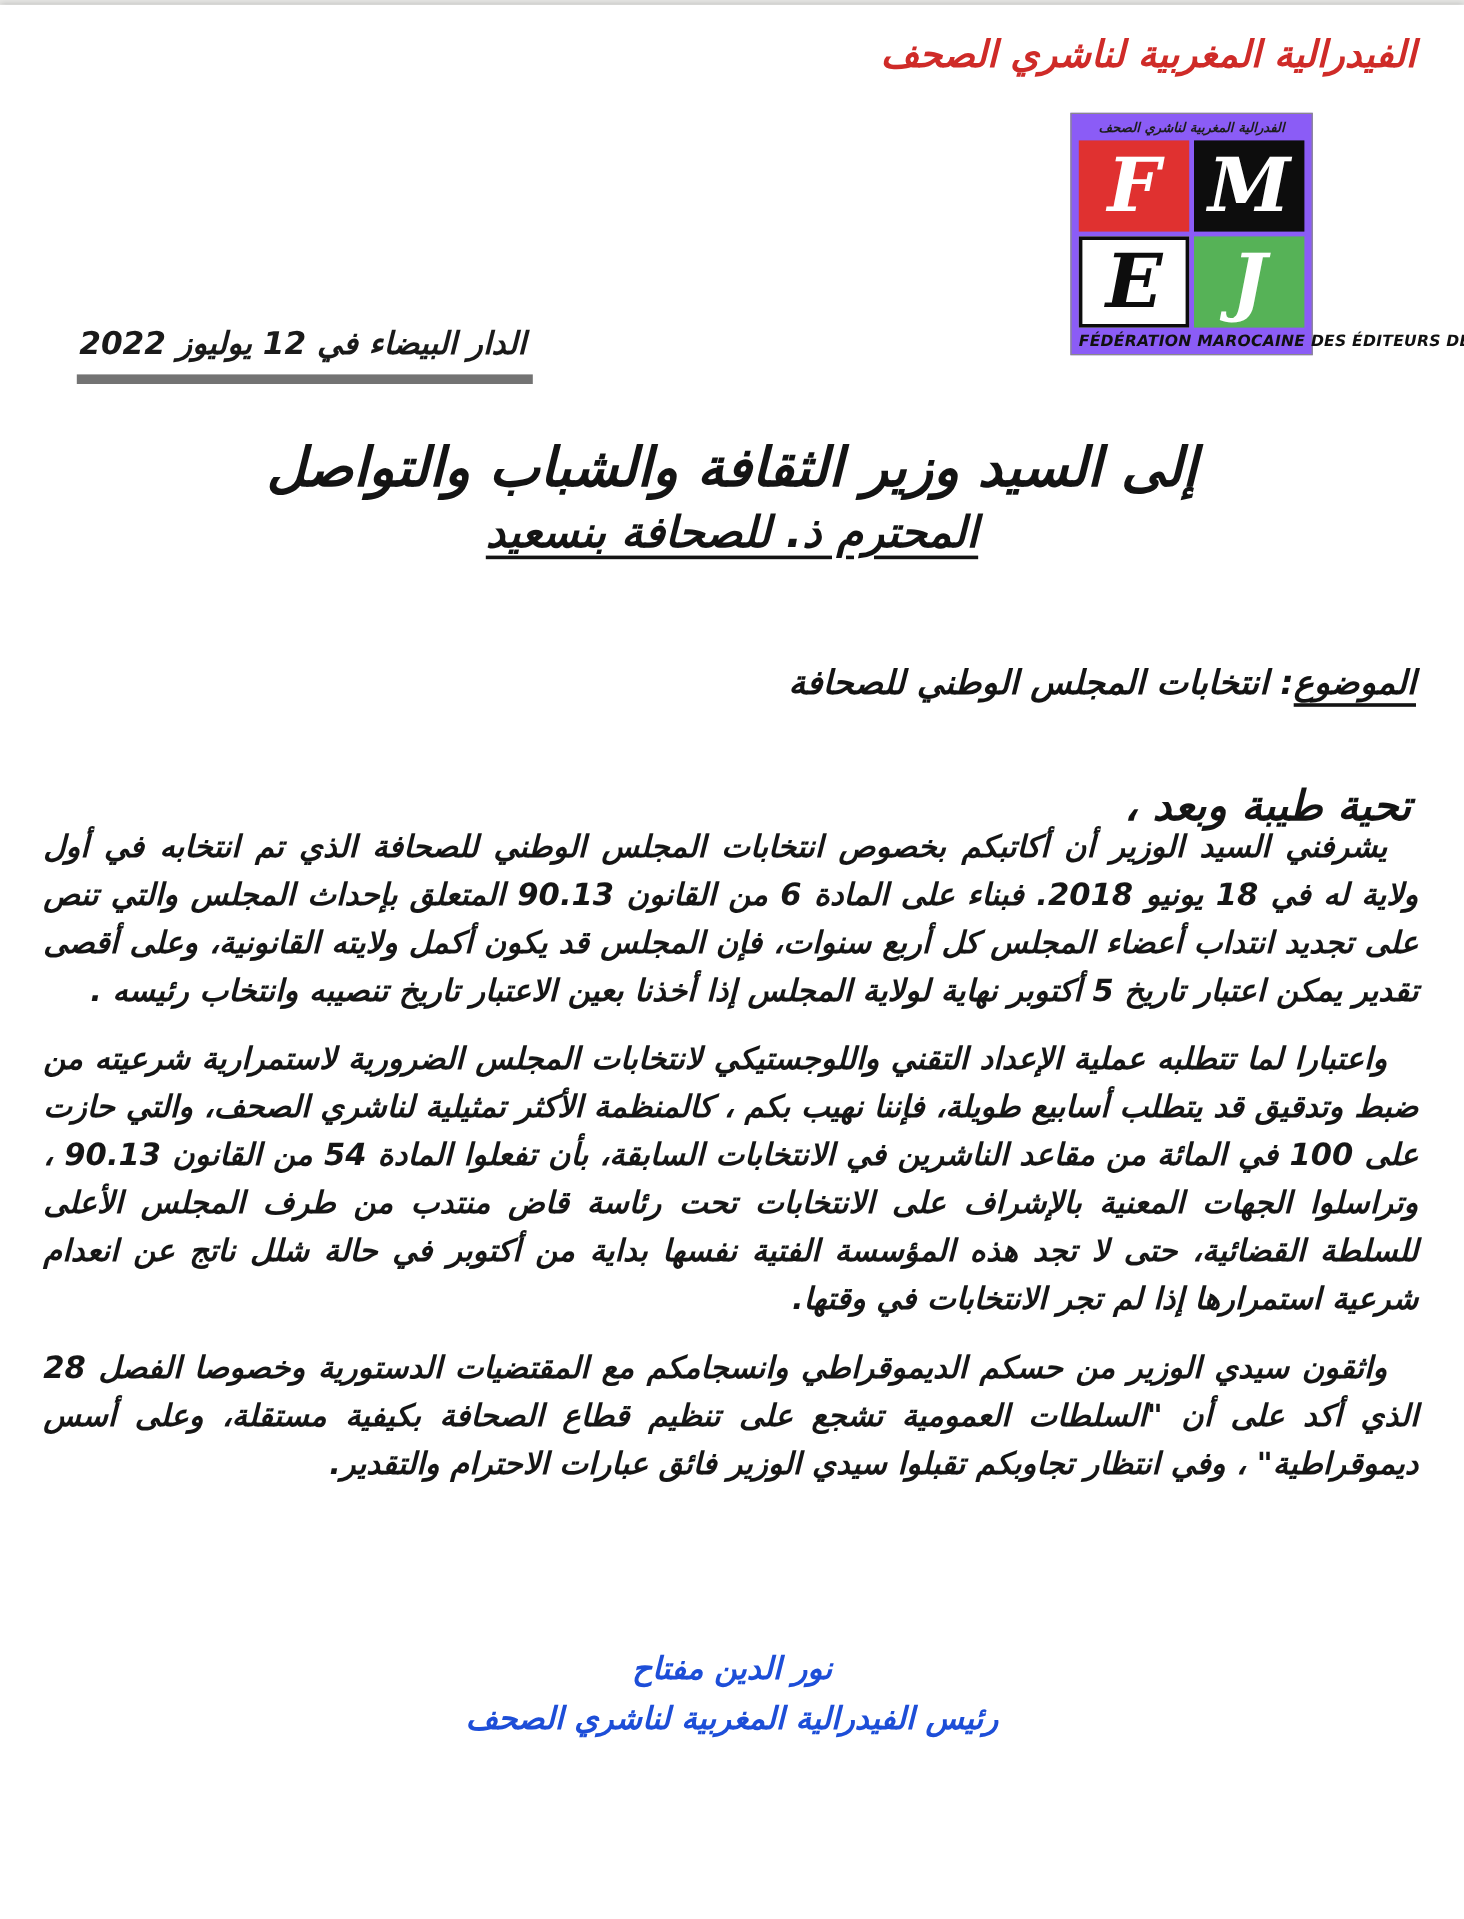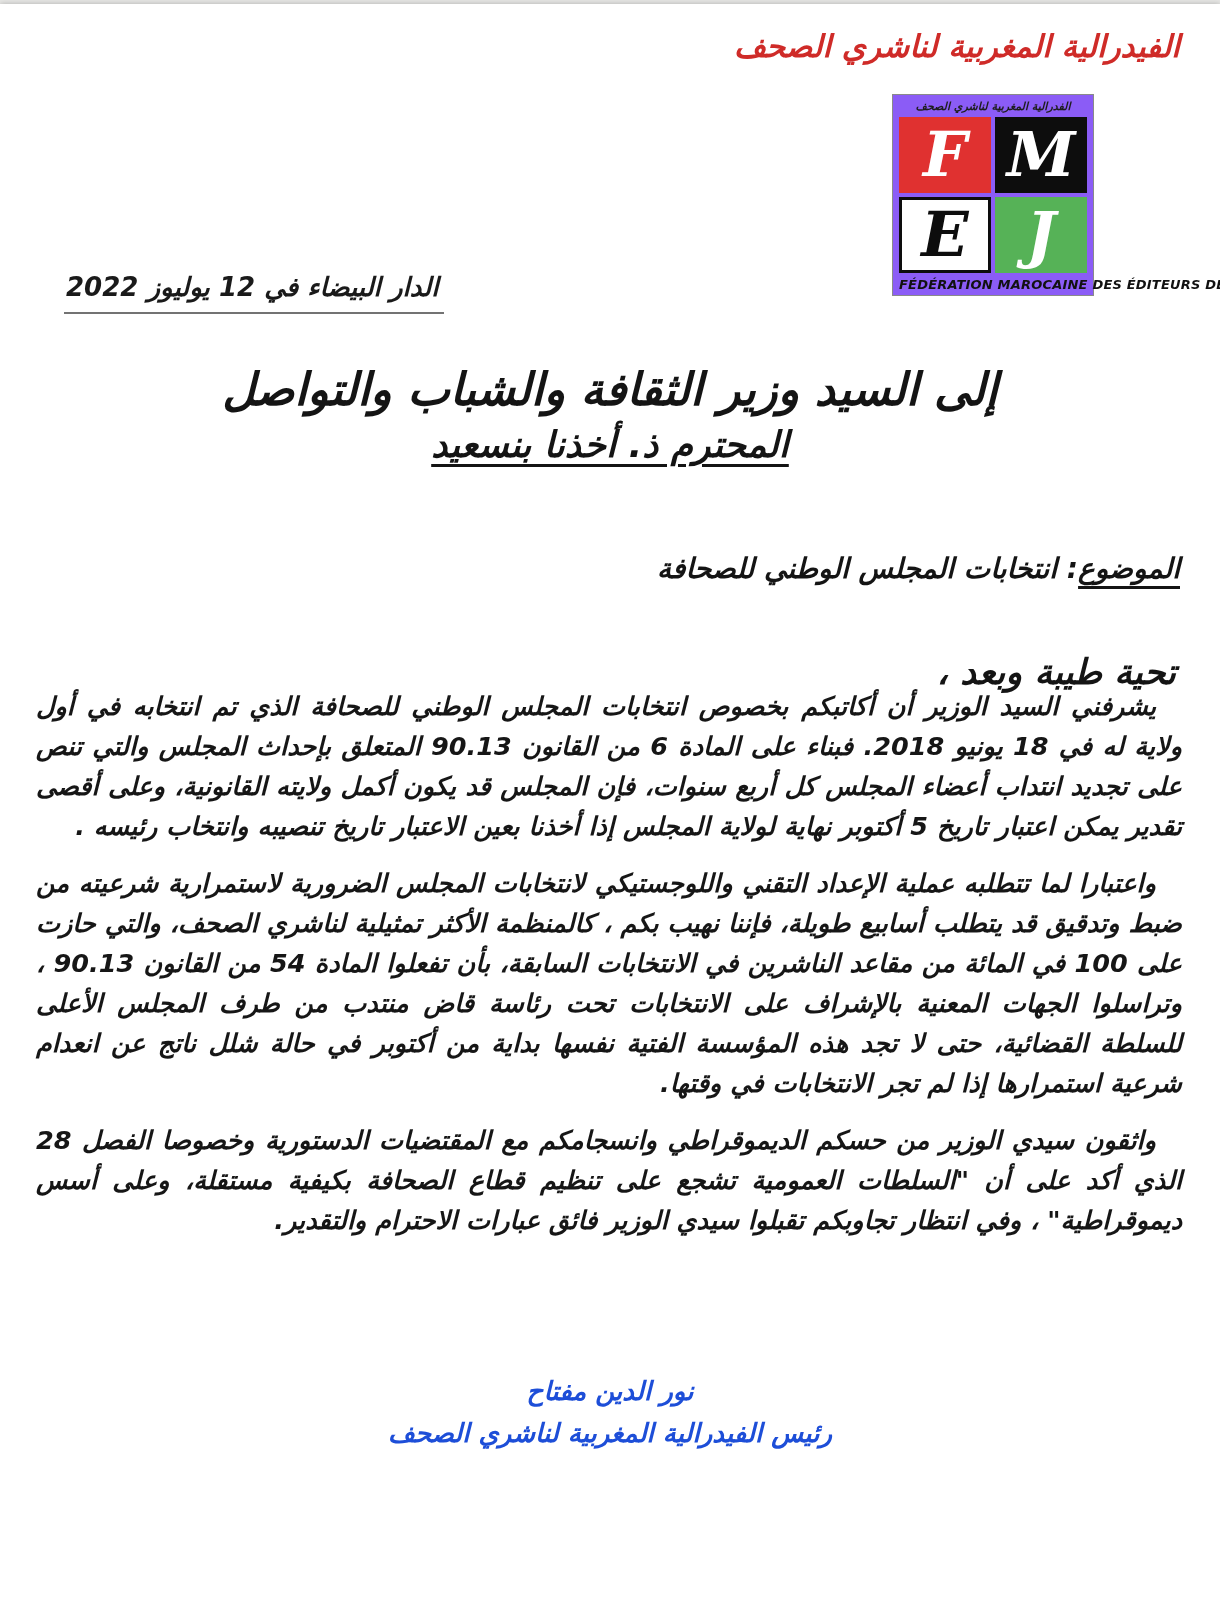--- a/index.html
+++ b/index.html
@@ -58,21 +58,21 @@
     font-size:13px;font-weight:bold;color:#111111;
     white-space:nowrap;
     letter-spacing:.2px;
     text-align:right;
   }
   
   .date-line{
     position:absolute;top:268px;left:64px;
     direction:rtl;
     font-size:26px;font-weight:bold;color:#1a1a1a;
-    border-bottom:2px solid #737373;
+    border-bottom:8px solid #737373;
     padding:0 6px 10px 2px;
   }
   
   .addressee{
     position:absolute;top:360px;left:0;width:100%;
     direction:rtl;text-align:center;
     color:#141414;
   }
   .addressee-line1{
     font-size:45px;font-weight:bold;line-height:52px;
@@ -135,21 +135,21 @@
       <div class="logo-cell cell-e">E</div>
       <div class="logo-cell cell-j">J</div>
     </div>
     <div class="logo-caption">FÉDÉRATION MAROCAINE DES ÉDITEURS DE JOURNAUX</div>
   </div>
 
   <div class="date-line">الدار البيضاء في 12 يوليوز 2022</div>
 
   <div class="addressee">
     <div class="addressee-line1">إلى السيد وزير الثقافة والشباب والتواصل</div>
-    <div class="addressee-line2">المحترم ذ. أخذنا بنسعيد</div>
+    <div class="addressee-line2">المحترم ذ. للصحافة بنسعيد</div>
   </div>
 
   <div class="subject">
     <span class="subject-label">الموضوع</span><span>: انتخابات المجلس الوطني للصحافة</span>
   </div>
 
   <div class="greeting">تحية طيبة وبعد ،</div>
 
   <div class="body-text">
     <p>يشرفني السيد الوزير أن أكاتبكم بخصوص انتخابات المجلس الوطني للصحافة الذي تم انتخابه في أول ولاية له في 18 يونيو 2018.  فبناء على المادة 6 من القانون 90.13 المتعلق بإحداث المجلس والتي تنص على تجديد انتداب أعضاء المجلس كل أربع سنوات، فإن المجلس قد يكون أكمل ولايته القانونية،  وعلى أقصى تقدير يمكن اعتبار تاريخ 5 أكتوبر نهاية لولاية المجلس إذا أخذنا بعين الاعتبار تاريخ تنصيبه وانتخاب رئيسه .</p>

